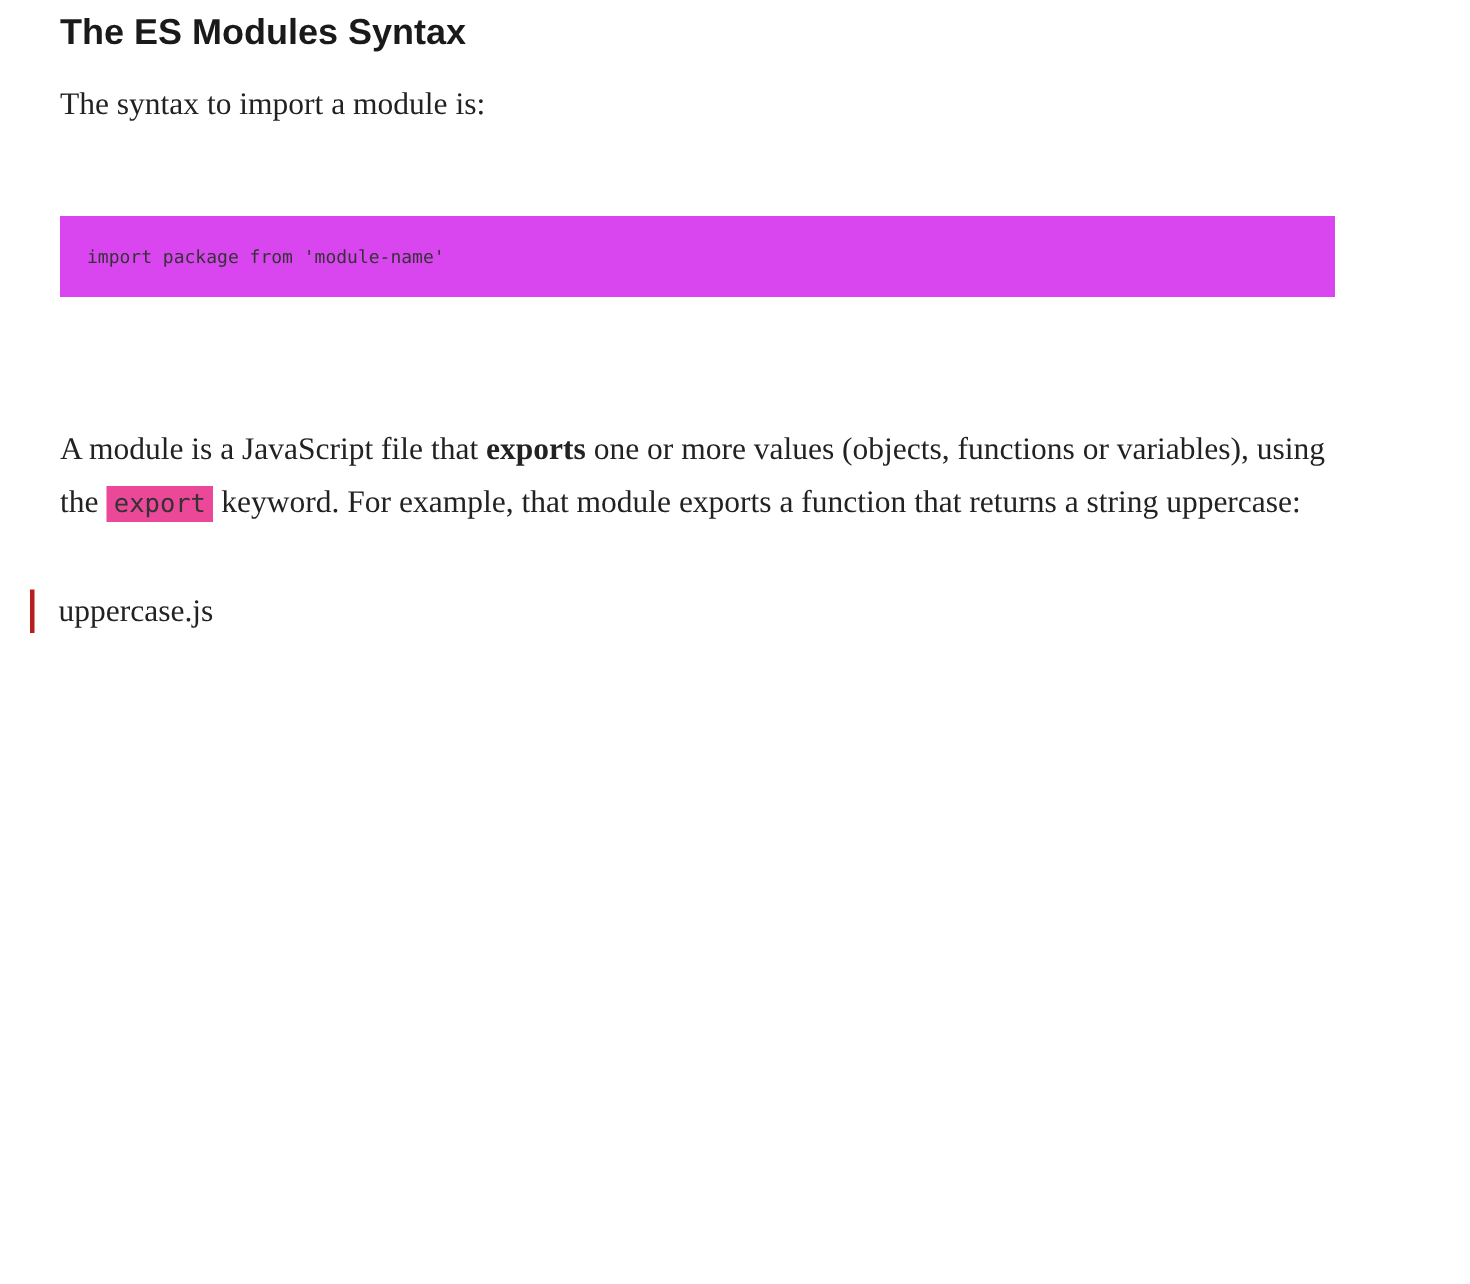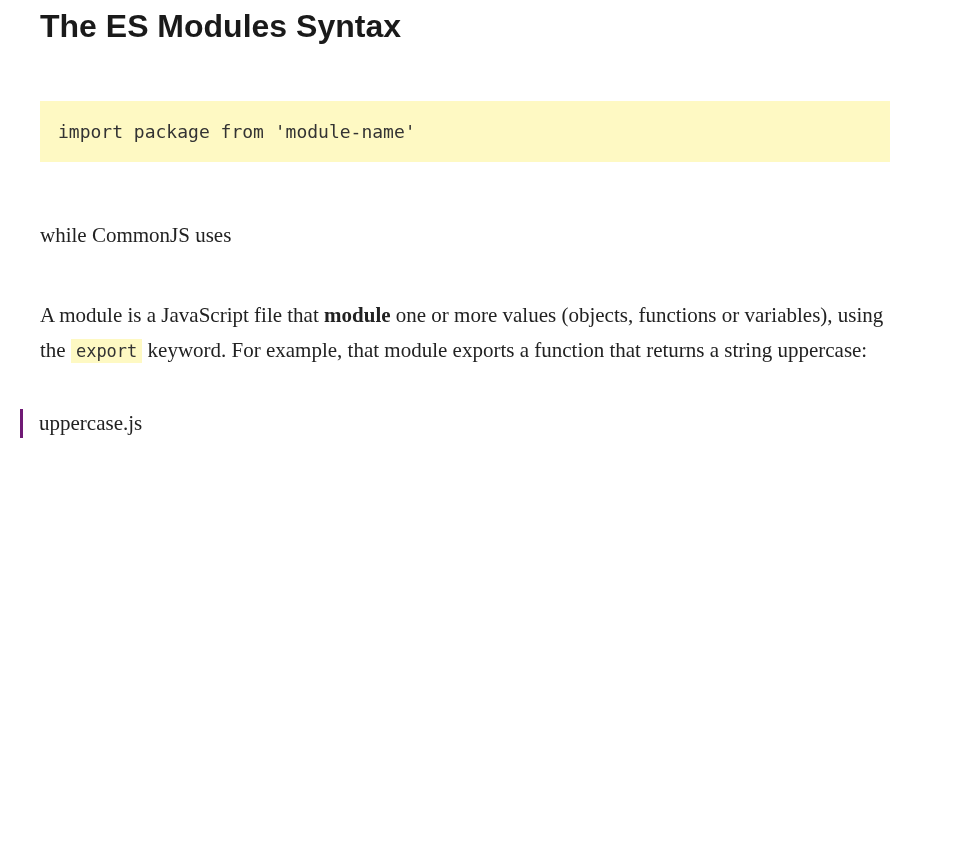--- a/index.html
+++ b/index.html
@@ -13,80 +13,80 @@
       color: #222222;
       width: 980px;
       padding: 0 40px;
     }
     .content {
       max-width: 850px;
     }
     h2 {
       font-family: -apple-system, BlinkMacSystemFont, 'Segoe UI', Helvetica, Arial, sans-serif;
       font-weight: 700;
-      font-size: 32px;
+      font-size: 24px;
       color: #1a1a1a;
       margin-top: 8px;
       margin-bottom: 16px;
     }
     p {
       font-size: 21px;
       line-height: 1.7;
       color: #222222;
       margin-bottom: 16px;
     }
     .code-block {
-      background: #fef9c3;
+      background: #d946ef;
       padding: 20px 18px;
       margin-top: 56px;
       margin-bottom: 56px;
       font-family: 'Consolas', 'Menlo', 'Monaco', monospace;
-      font-size: 18px;
+      font-size: 12px;
       color: #333333;
       white-space: pre;
       overflow-x: auto;
     }
     .inline-code {
-      background: #fef9c3;
+      background: #ec4899;
       font-family: 'Consolas', 'Menlo', 'Monaco', monospace;
       font-size: 17px;
       padding: 2px 5px;
       color: #333333;
     }
     strong {
       font-weight: 700;
     }
     .file-label {
-      border-left: 3px solid #701a75;
+      border-left: 3px solid #b91c1c;
       padding: 2px 0 2px 16px;
       margin-top: 40px;
       margin-bottom: 40px;
       margin-left: -20px;
       font-size: 21px;
       color: #222222;
     }
     .spacer {
       height: 28px;
     }
   </style>
 </head>
 <body>
 
 <div class="content">
 
   <h2>The ES Modules Syntax</h2>
 
+  <p>The syntax to import a module is:</p>
 
   <div class="code-block">import package from 'module-name'</div>
 
-  <p>while CommonJS uses</p>
 
 
   <div class="spacer"></div>
 
   <p>
-    <span>A module is a JavaScript file that </span><strong>module</strong><span> one or more values (objects, functions or variables), using the </span><span class="inline-code">export</span><span> keyword. For example, that module exports a function that returns a string uppercase:</span>
+    <span>A module is a JavaScript file that </span><strong>exports</strong><span> one or more values (objects, functions or variables), using the </span><span class="inline-code">export</span><span> keyword. For example, that module exports a function that returns a string uppercase:</span>
   </p>
 
   <div class="file-label">uppercase.js</div>
 
 
 </div>
 
 </body></html>

